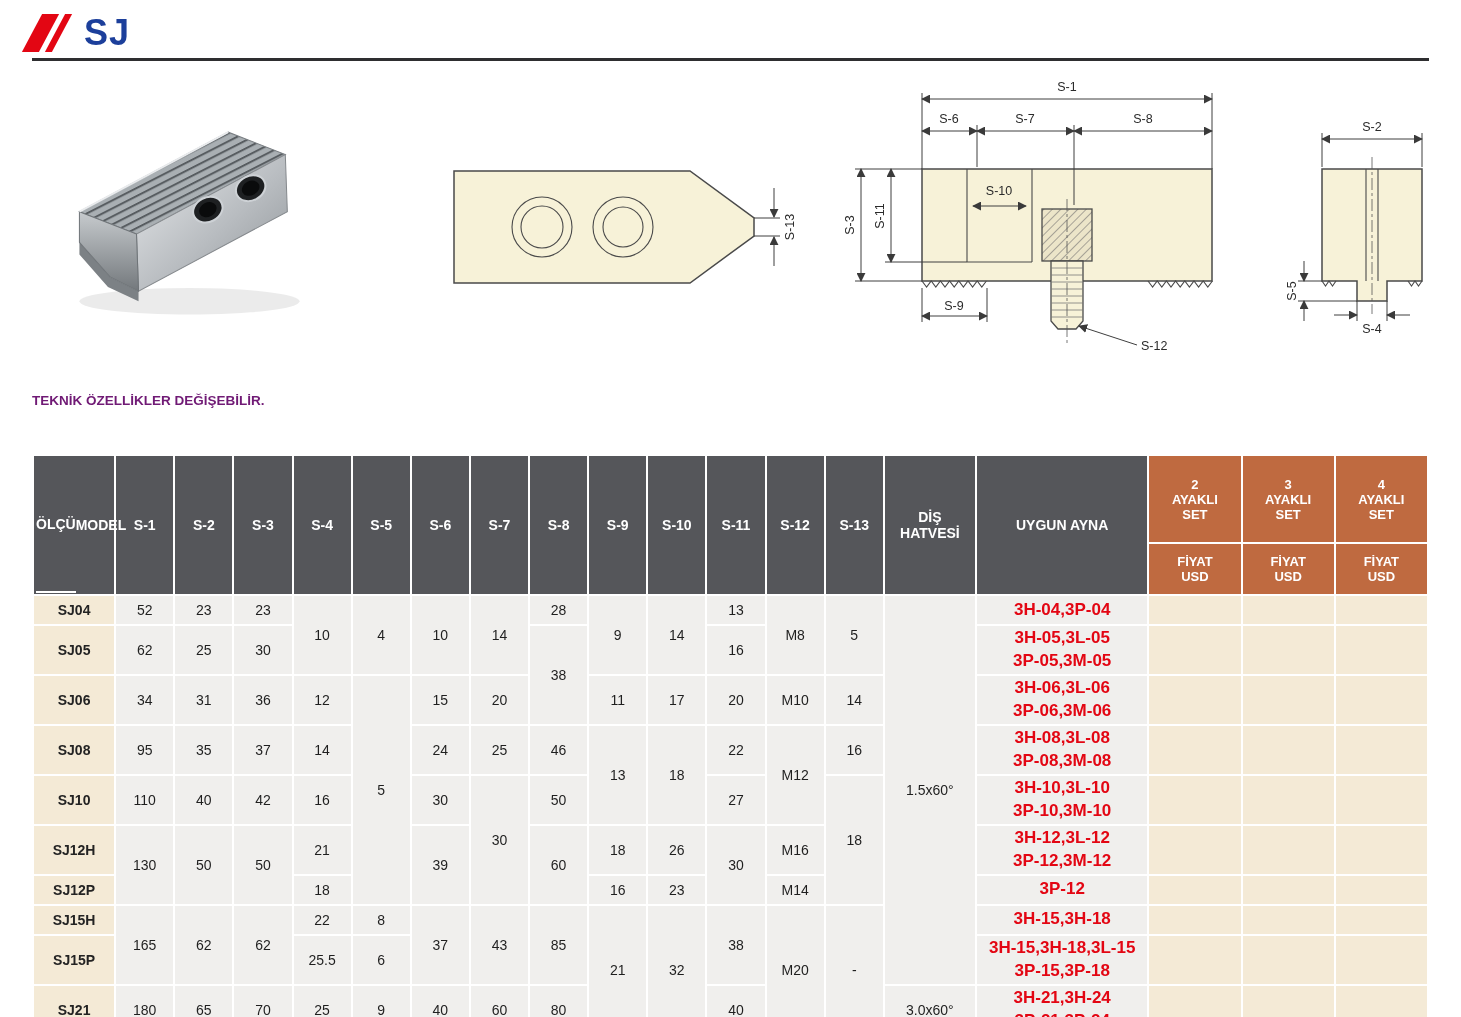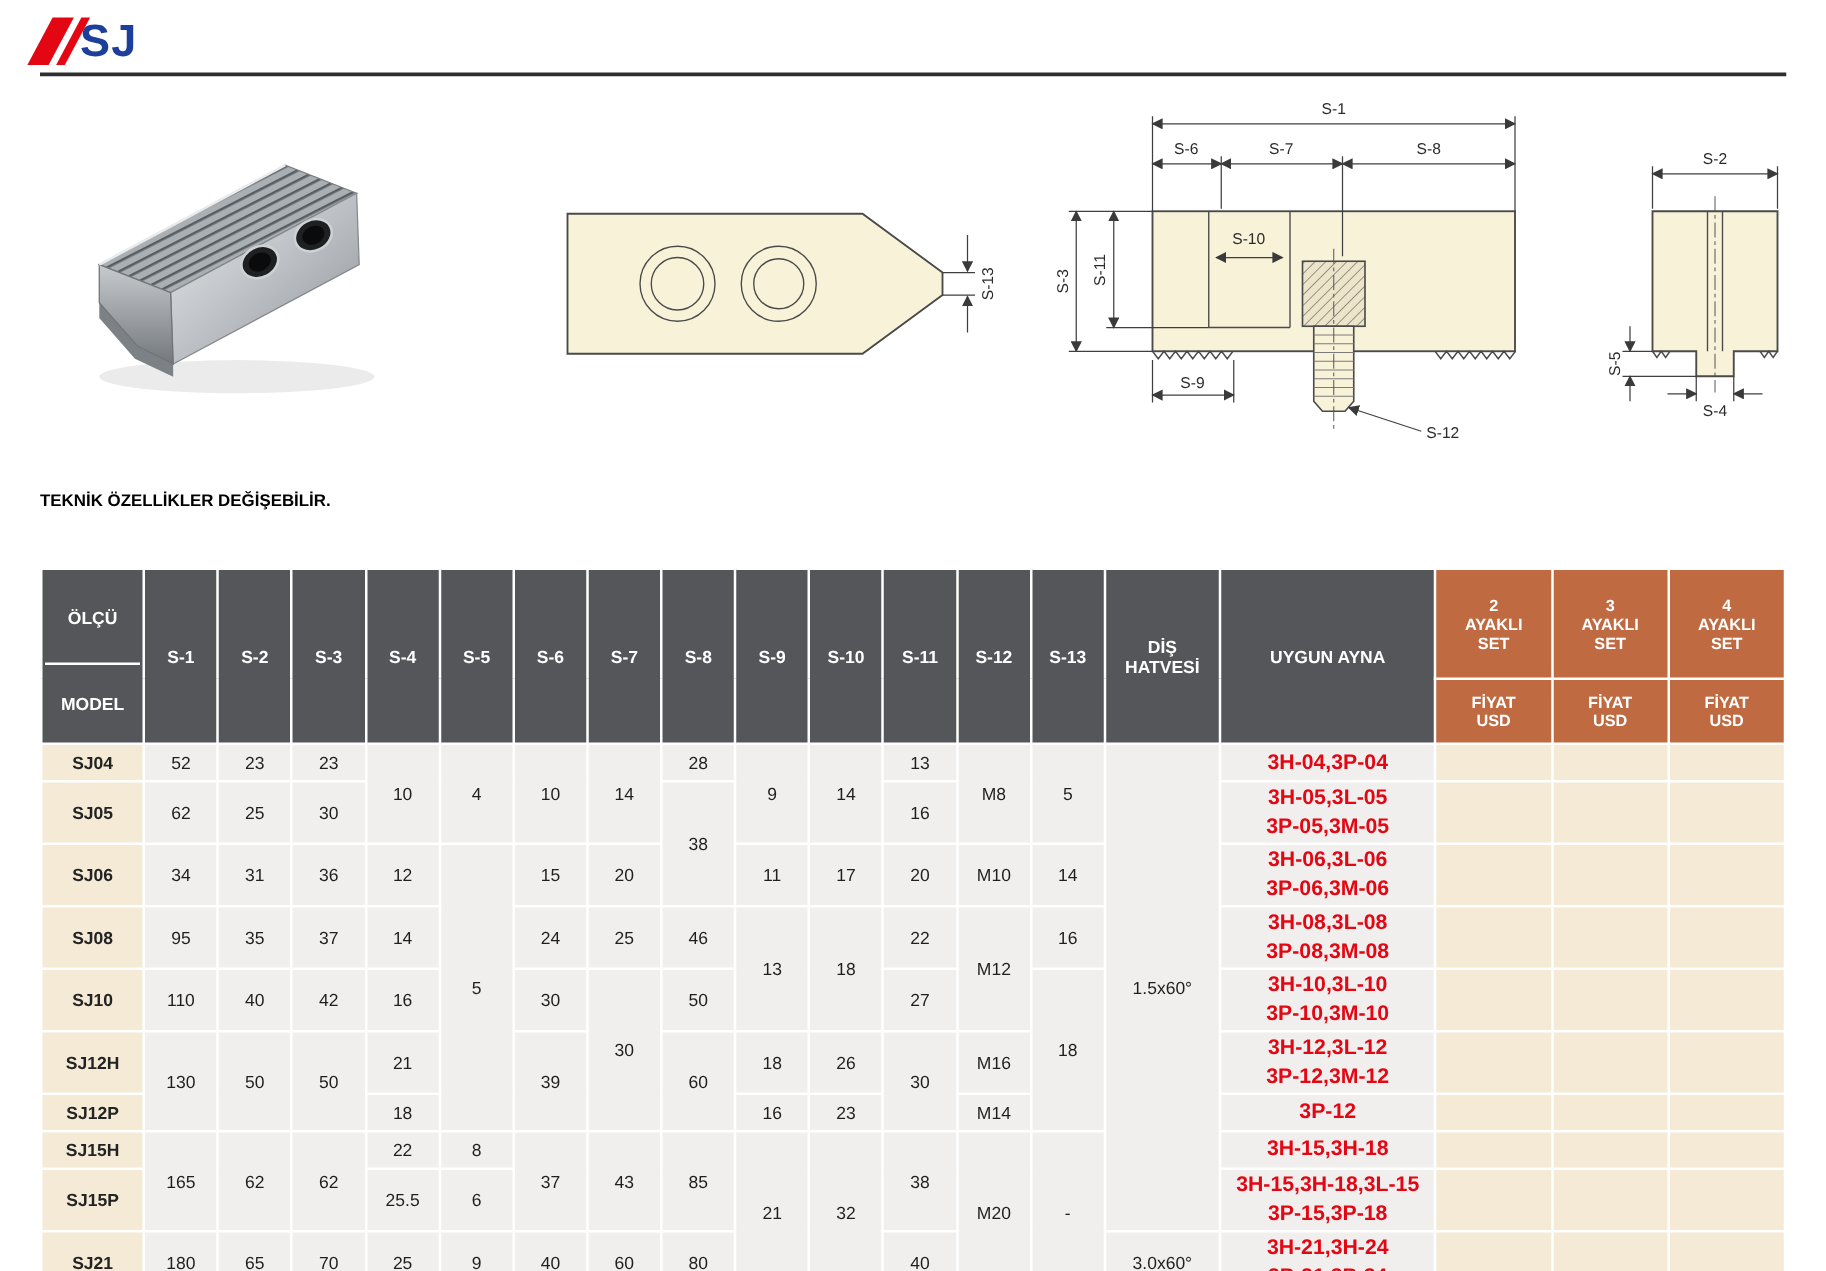--- a/index.html
+++ b/index.html
@@ -8,43 +8,43 @@
     --drawing-fill:#f7f2d8;
   }
   *{box-sizing:border-box; margin:0; padding:0;}
   body{
     width:1461px; height:1017px; background:#ffffff; overflow:hidden;
     font-family:"Liberation Sans","DejaVu Sans",sans-serif; color:#1f1f1f;
   }
   .page{padding:14px 32px 0 32px; position:relative;}
   .titlebar{display:flex; justify-content:space-between; align-items:flex-start;}
   h1{font-size:21px; font-weight:bold; color:#232323; letter-spacing:.3px; padding-top:6px;}
-  .logo{display:flex; align-items:center; gap:2px; padding-right:6px;}
+  .logo{display:flex; align-items:center; gap:22px; padding-right:6px;}
   .slashes{display:flex; align-items:center;}
   .sl{display:inline-block; background:var(--logo-red); transform:skewX(-28deg);}
   .sl1{width:17px; height:38px;}
   .sl2{width:7px; height:38px; margin-left:6px;}
   .sj{color:var(--logo-blue); font-size:36px; font-weight:bold; letter-spacing:1px; line-height:38px;}
   .title-rule{border:none; border-top:3px solid #2e2e30; margin-top:6px;}
 
   .drawings{position:relative; height:330px;}
   .drawings svg{position:absolute;}
   svg text{font-family:"Liberation Sans","DejaVu Sans",sans-serif; font-size:12.5px; fill:#2b2b2b;}
   .dim{stroke:var(--line); stroke-width:1; fill:none;}
   .outline{stroke:#4a4a4a; stroke-width:1.5; fill:var(--drawing-fill);}
   .thin{stroke:#4a4a4a; stroke-width:1.1; fill:none;}
-  .note{font-weight:bold; font-size:13.5px; color:#000000; margin-top:2px;}
+  .note{font-weight:bold; font-size:13.5px; color:#701a75; margin-top:2px;}
 
   table.spec{border-collapse:collapse; table-layout:fixed; width:1397px; margin-top:46px;}
   table.spec th, table.spec td{border:2px solid #fff; text-align:center; vertical-align:middle; padding:1px 2px;}
   th.dark{background:var(--header-bg); color:#fff; font-size:14px; font-weight:bold;}
   th.set{background:var(--set-bg); color:#fff; font-size:13px; font-weight:bold;}
   .pre{white-space:pre-line;}
   th.olcu-model{padding:0;}
-  .olcu-box{display:flex; flex-direction:column; height:136px;text-align:center;}
+  .olcu-box{display:flex; flex-direction:row; height:136px;text-align:center;}
   .olcu-box .olcu{flex:1.15; display:flex; align-items:center; justify-content:center; border-bottom:2px solid #fff;}
   .olcu-box .model-lbl{flex:0.95; display:flex; align-items:center; justify-content:center;}
   td.data{background:var(--cell-bg); font-size:14px;}
   td.model{background:var(--cream); font-weight:bold; font-size:14px; color:#232323;}
   td.ayna{background:var(--cell-bg); color:var(--red); font-weight:bold; font-size:17px; white-space:pre-line; line-height:1.35;}
   td.price{background:var(--cream);}
   tr.h1{height:88px;} tr.h2{height:52px;}
   tr.r30{height:30px;} tr.r40{height:40px;} tr.r44{height:44px;} tr.r48{height:48px;margin-top:48px;} tr.r50{height:50px;}
 </style>
 </head>

